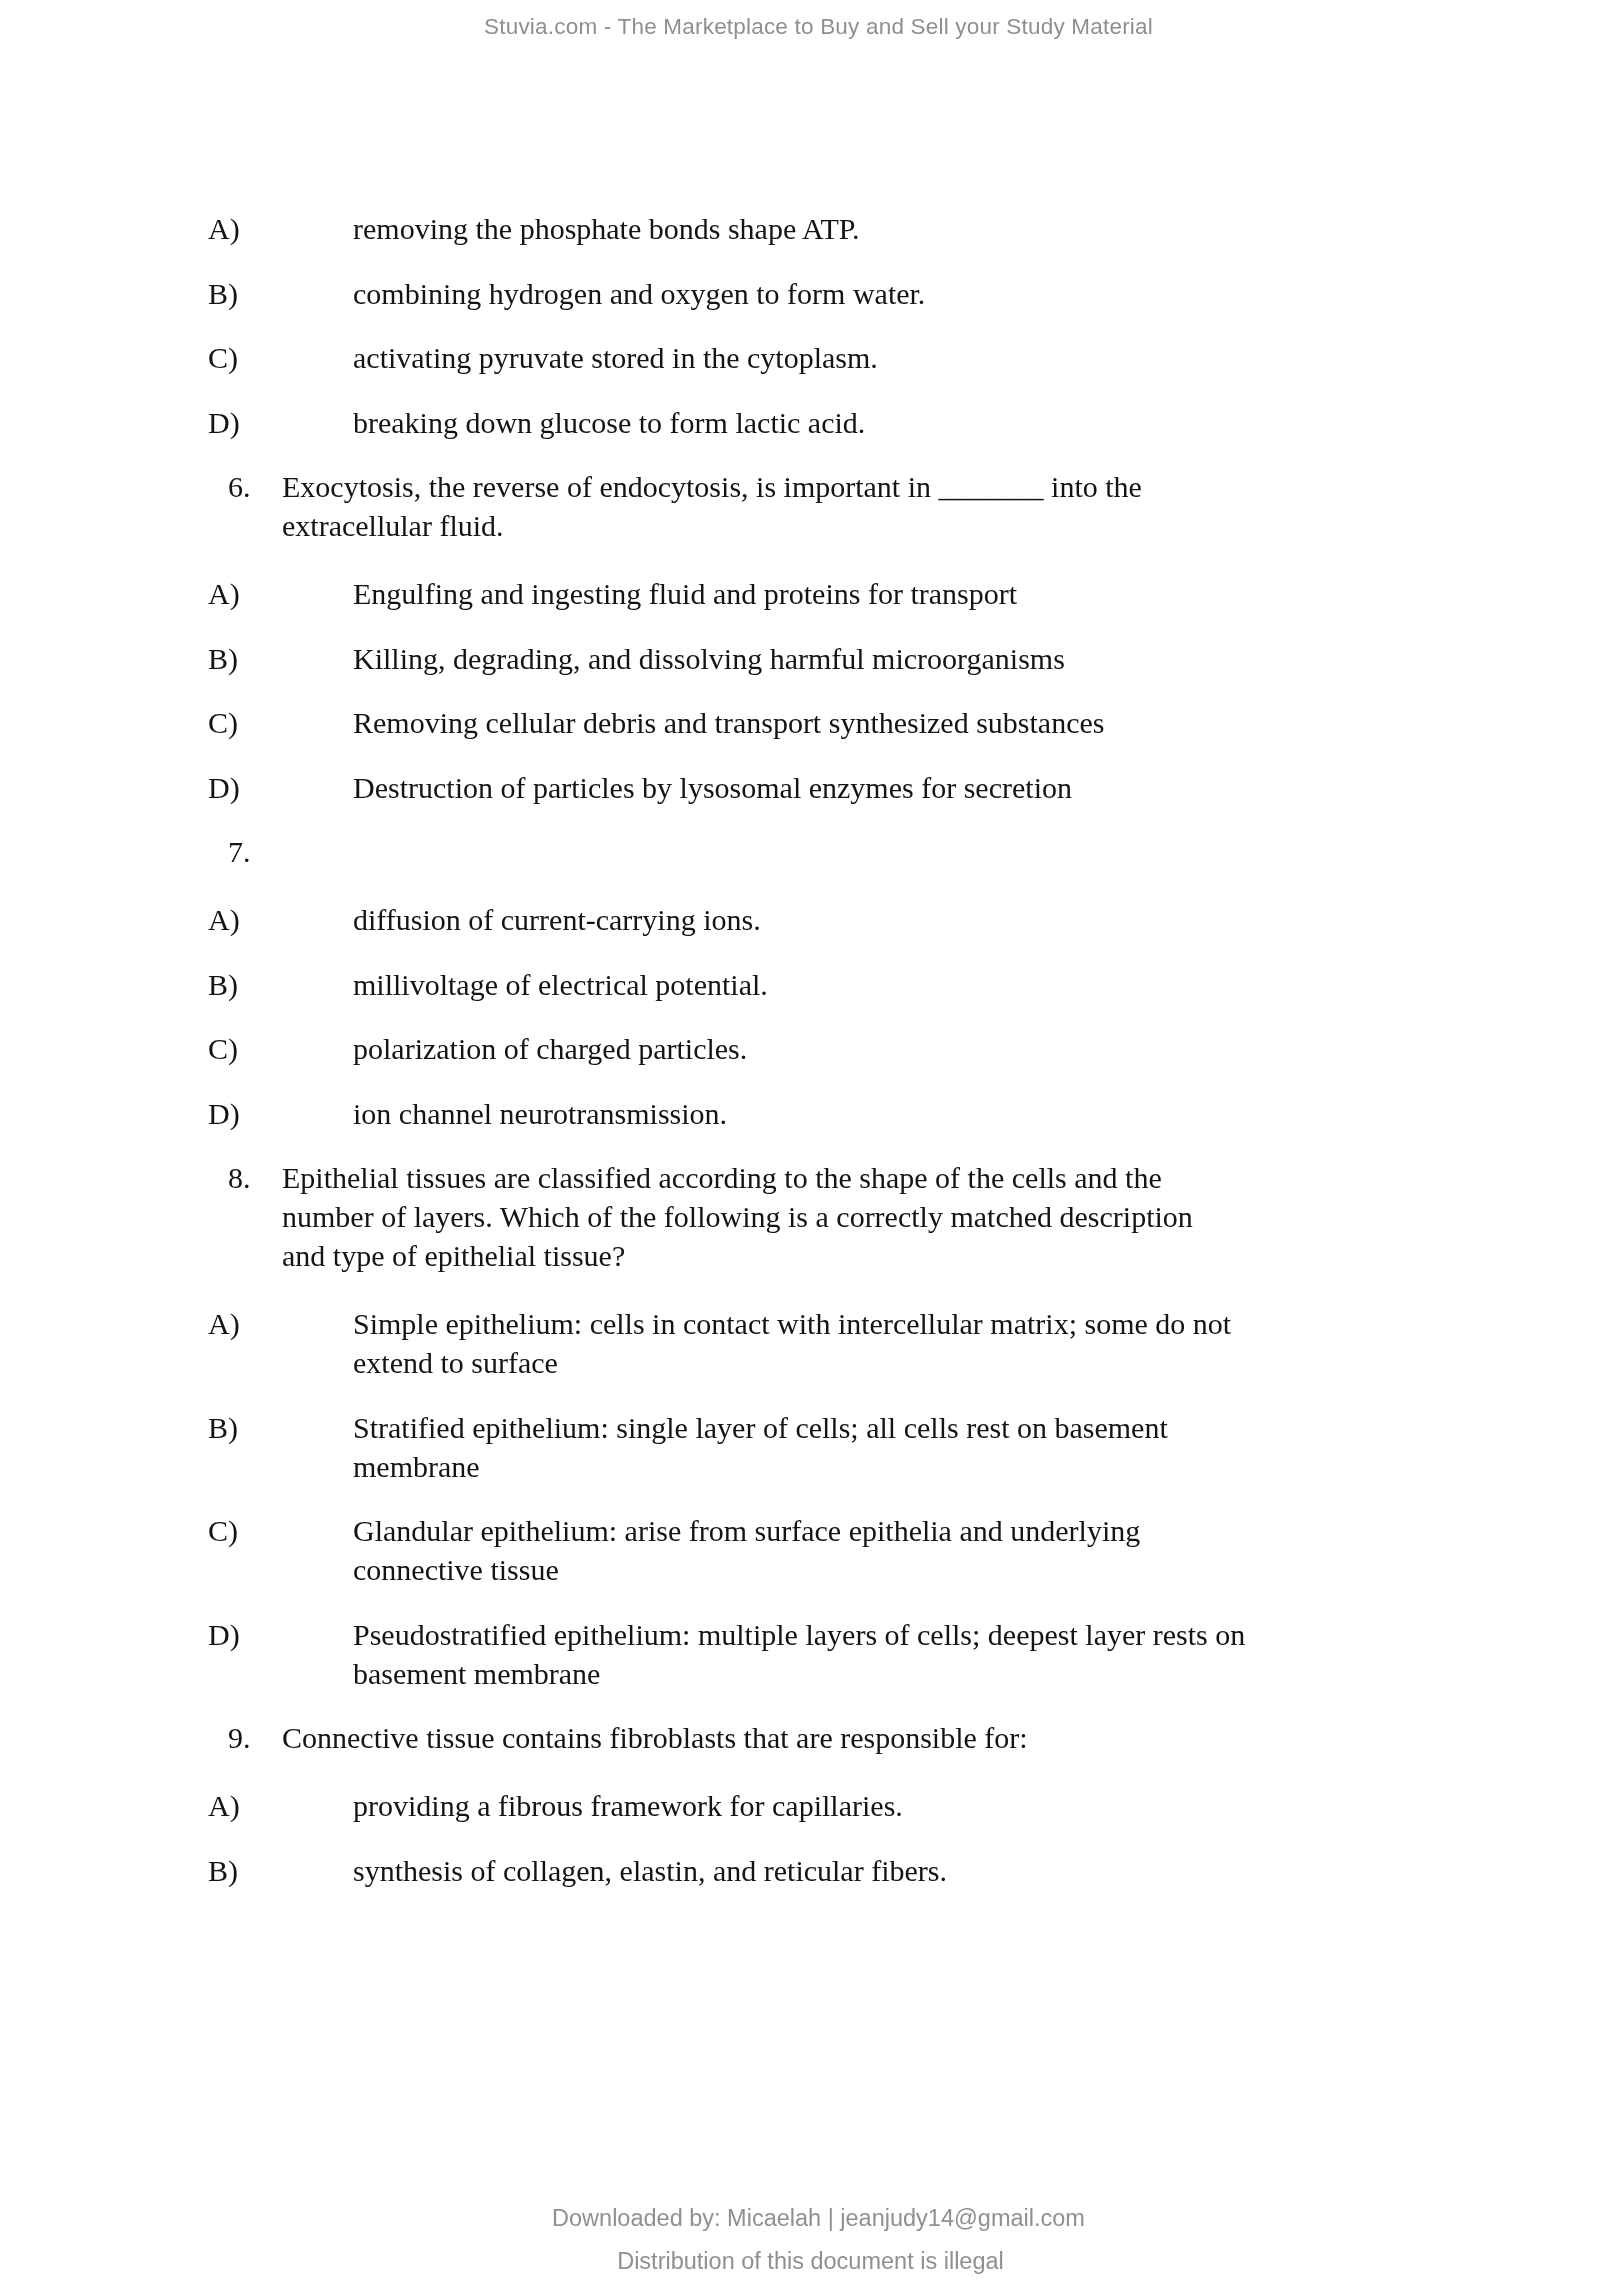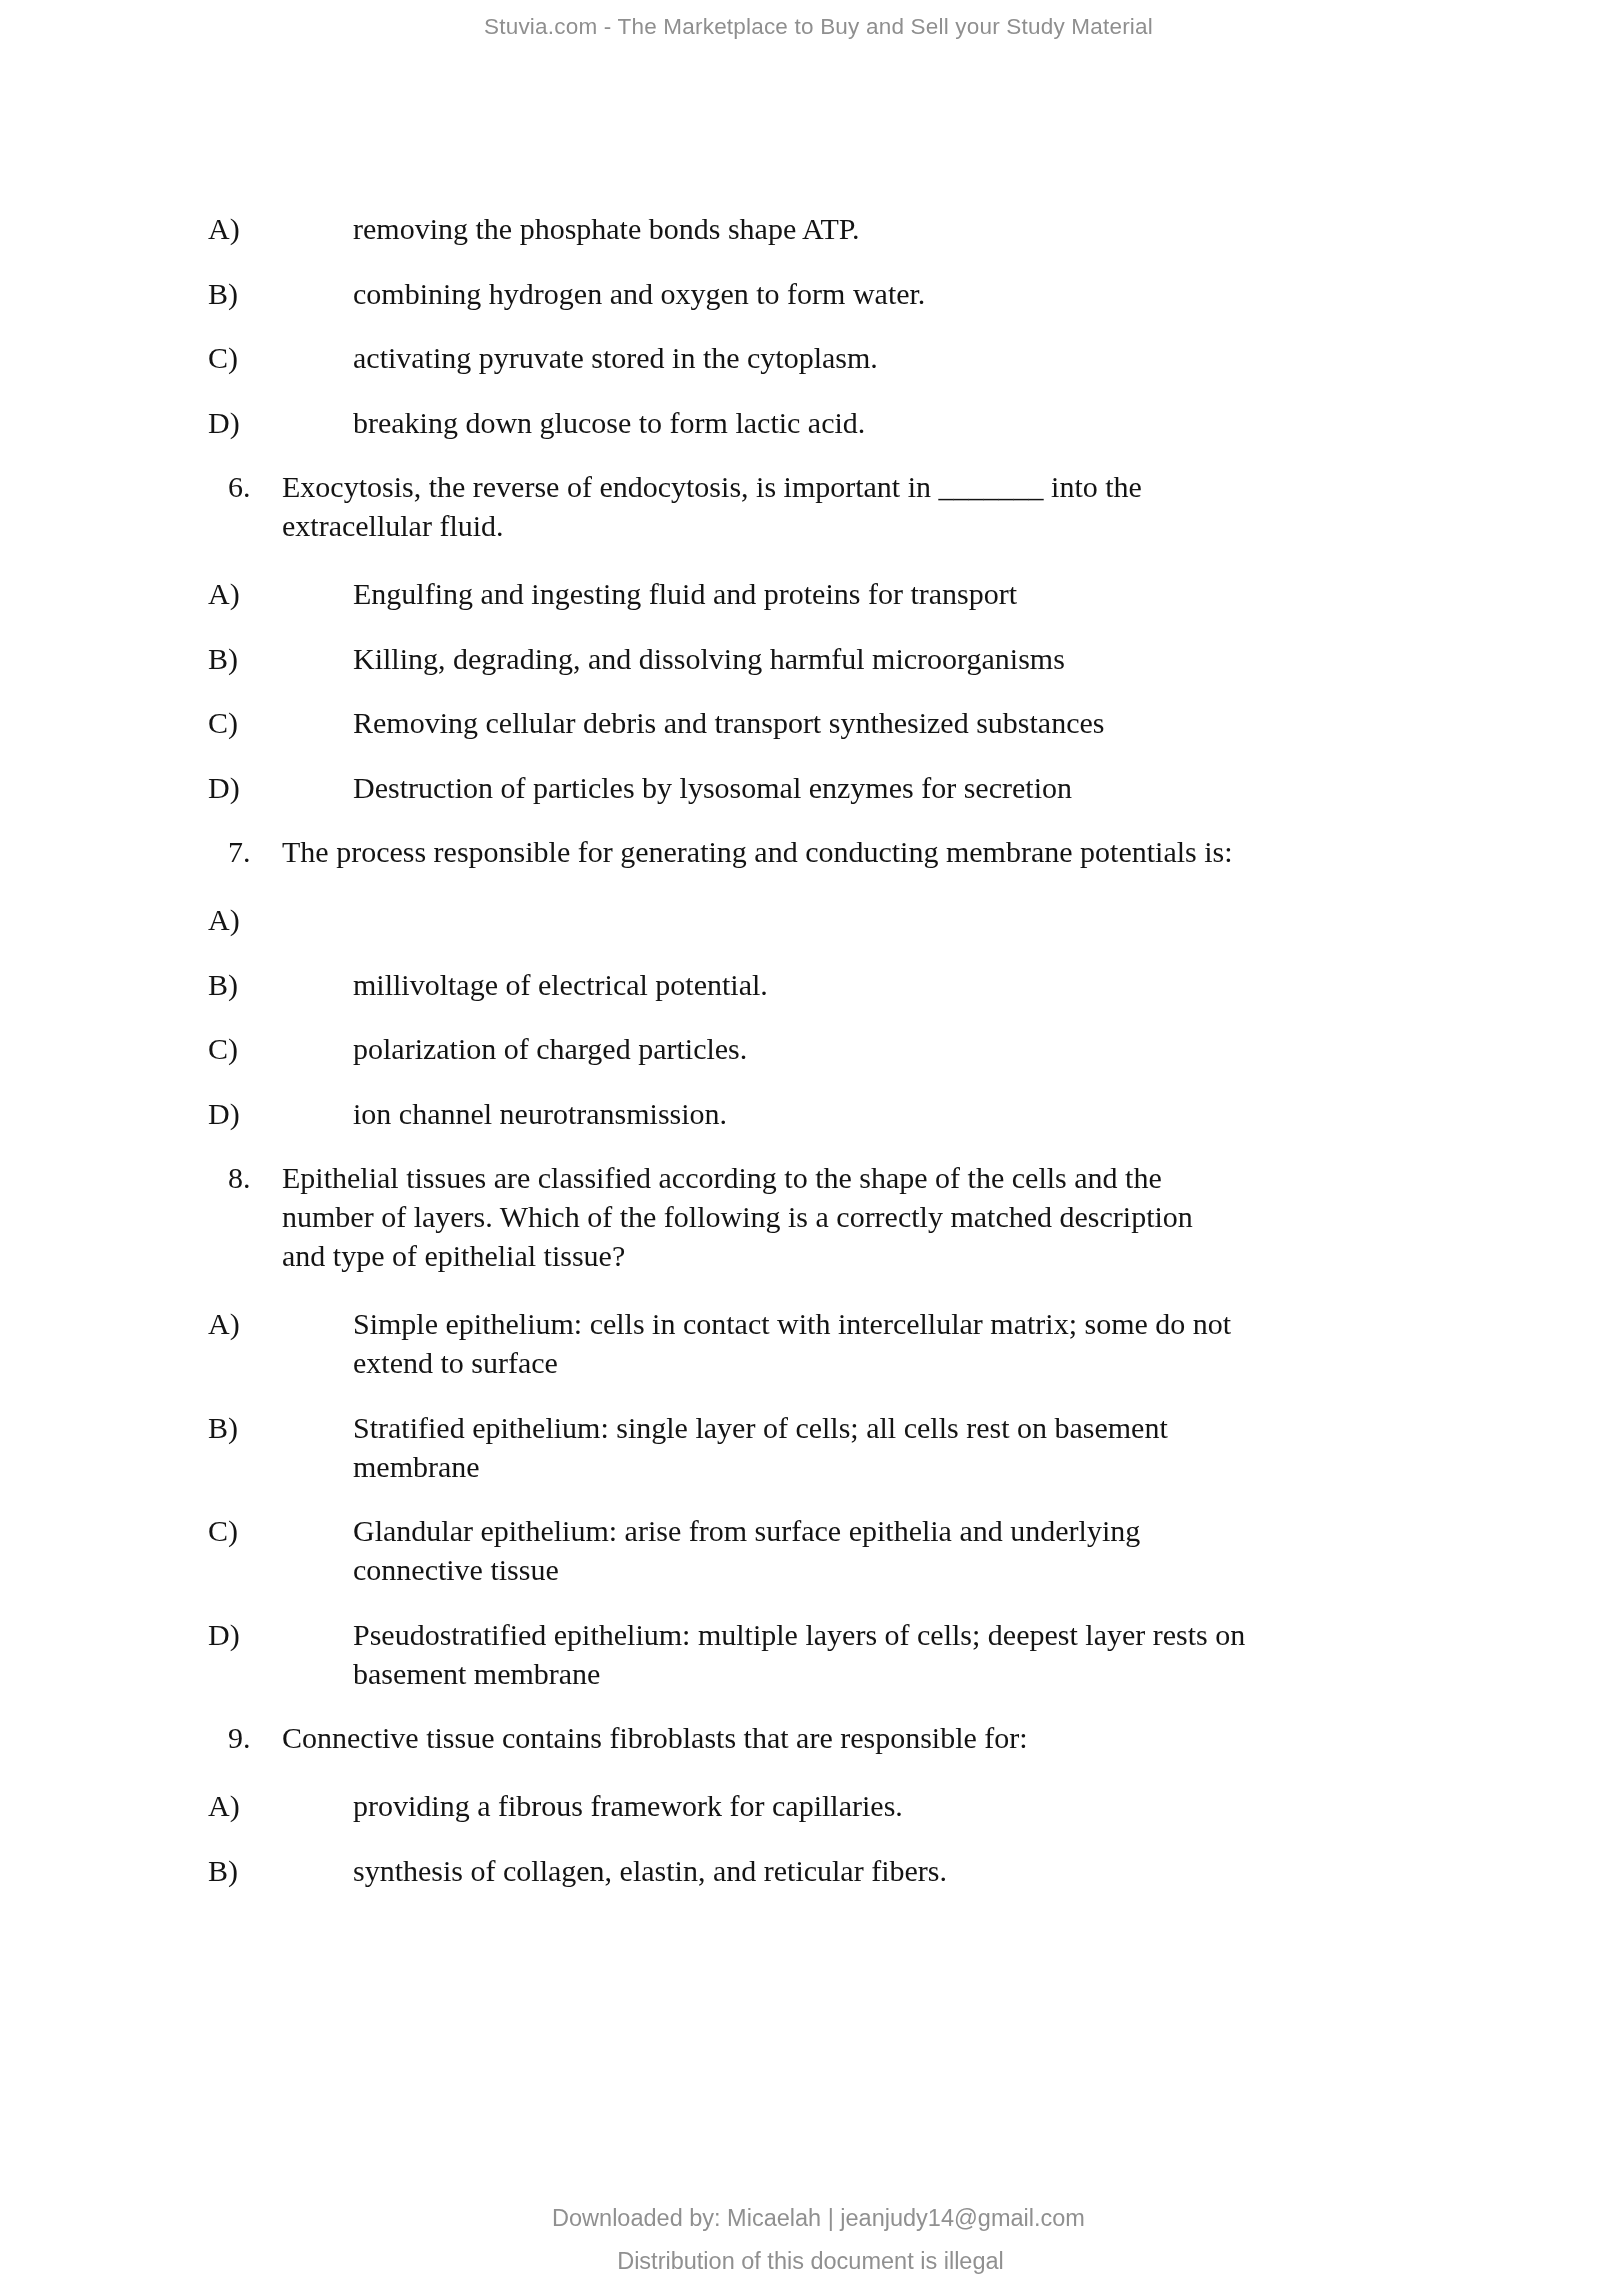--- a/index.html
+++ b/index.html
@@ -124,25 +124,25 @@
     <span class="cell-text">Removing cellular debris and transport synthesized substances</span>
   </div>
       <div class="row option-row">
     <span></span>
     <span class="cell-letter">D)</span>
     <span class="cell-text">Destruction of particles by lysosomal enzymes for secretion</span>
   </div>
       <div class="row question-row">
     <span></span>
     <span class="cell-number">7.</span>
-    <span class="cell-text">The process responsible for generating and conducting membrane potentials is:</span>
-  </div>
-      <div class="row option-row">
-    <span></span>
-    <span class="cell-letter">A)</span>
+  </div>
+      <div class="row option-row">
+    <span></span>
+    <span class="cell-letter">A)</span>
+    <span class="cell-text">diffusion of current-carrying ions.</span>
   </div>
       <div class="row option-row">
     <span></span>
     <span class="cell-letter">B)</span>
     <span class="cell-text">millivoltage of electrical potential.</span>
   </div>
       <div class="row option-row">
     <span></span>
     <span class="cell-letter">C)</span>
     <span class="cell-text">polarization of charged particles.</span>

